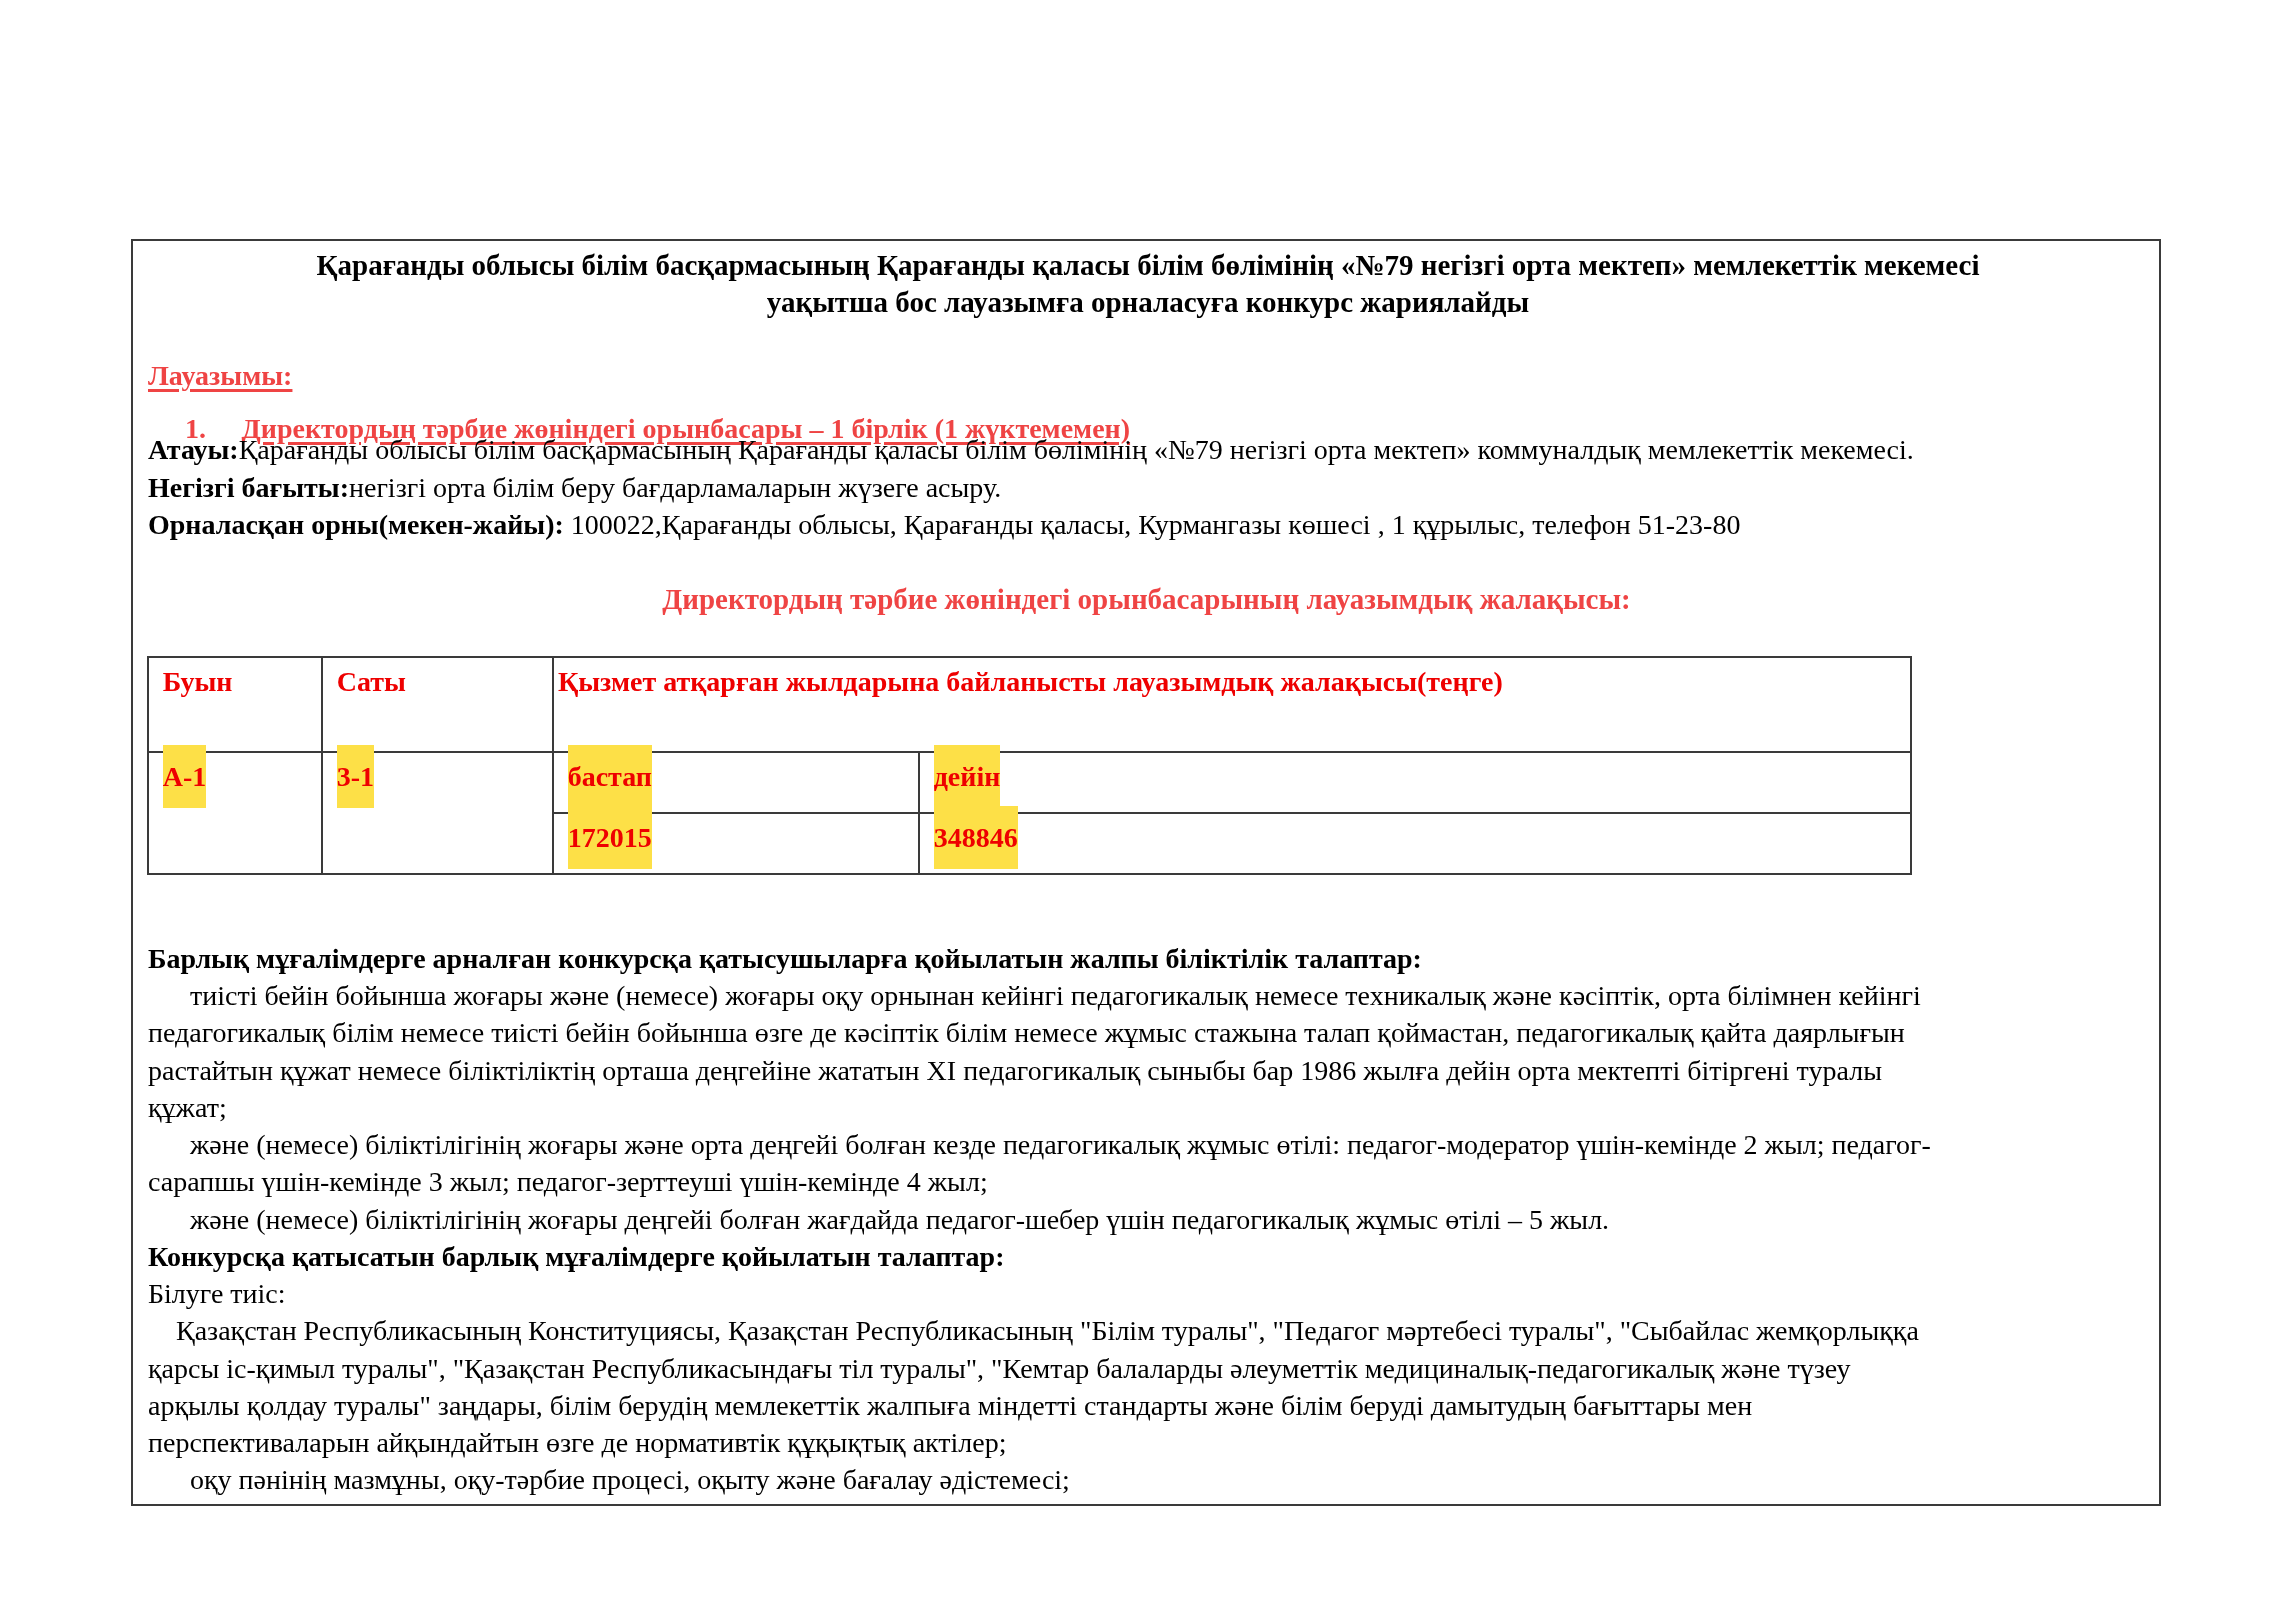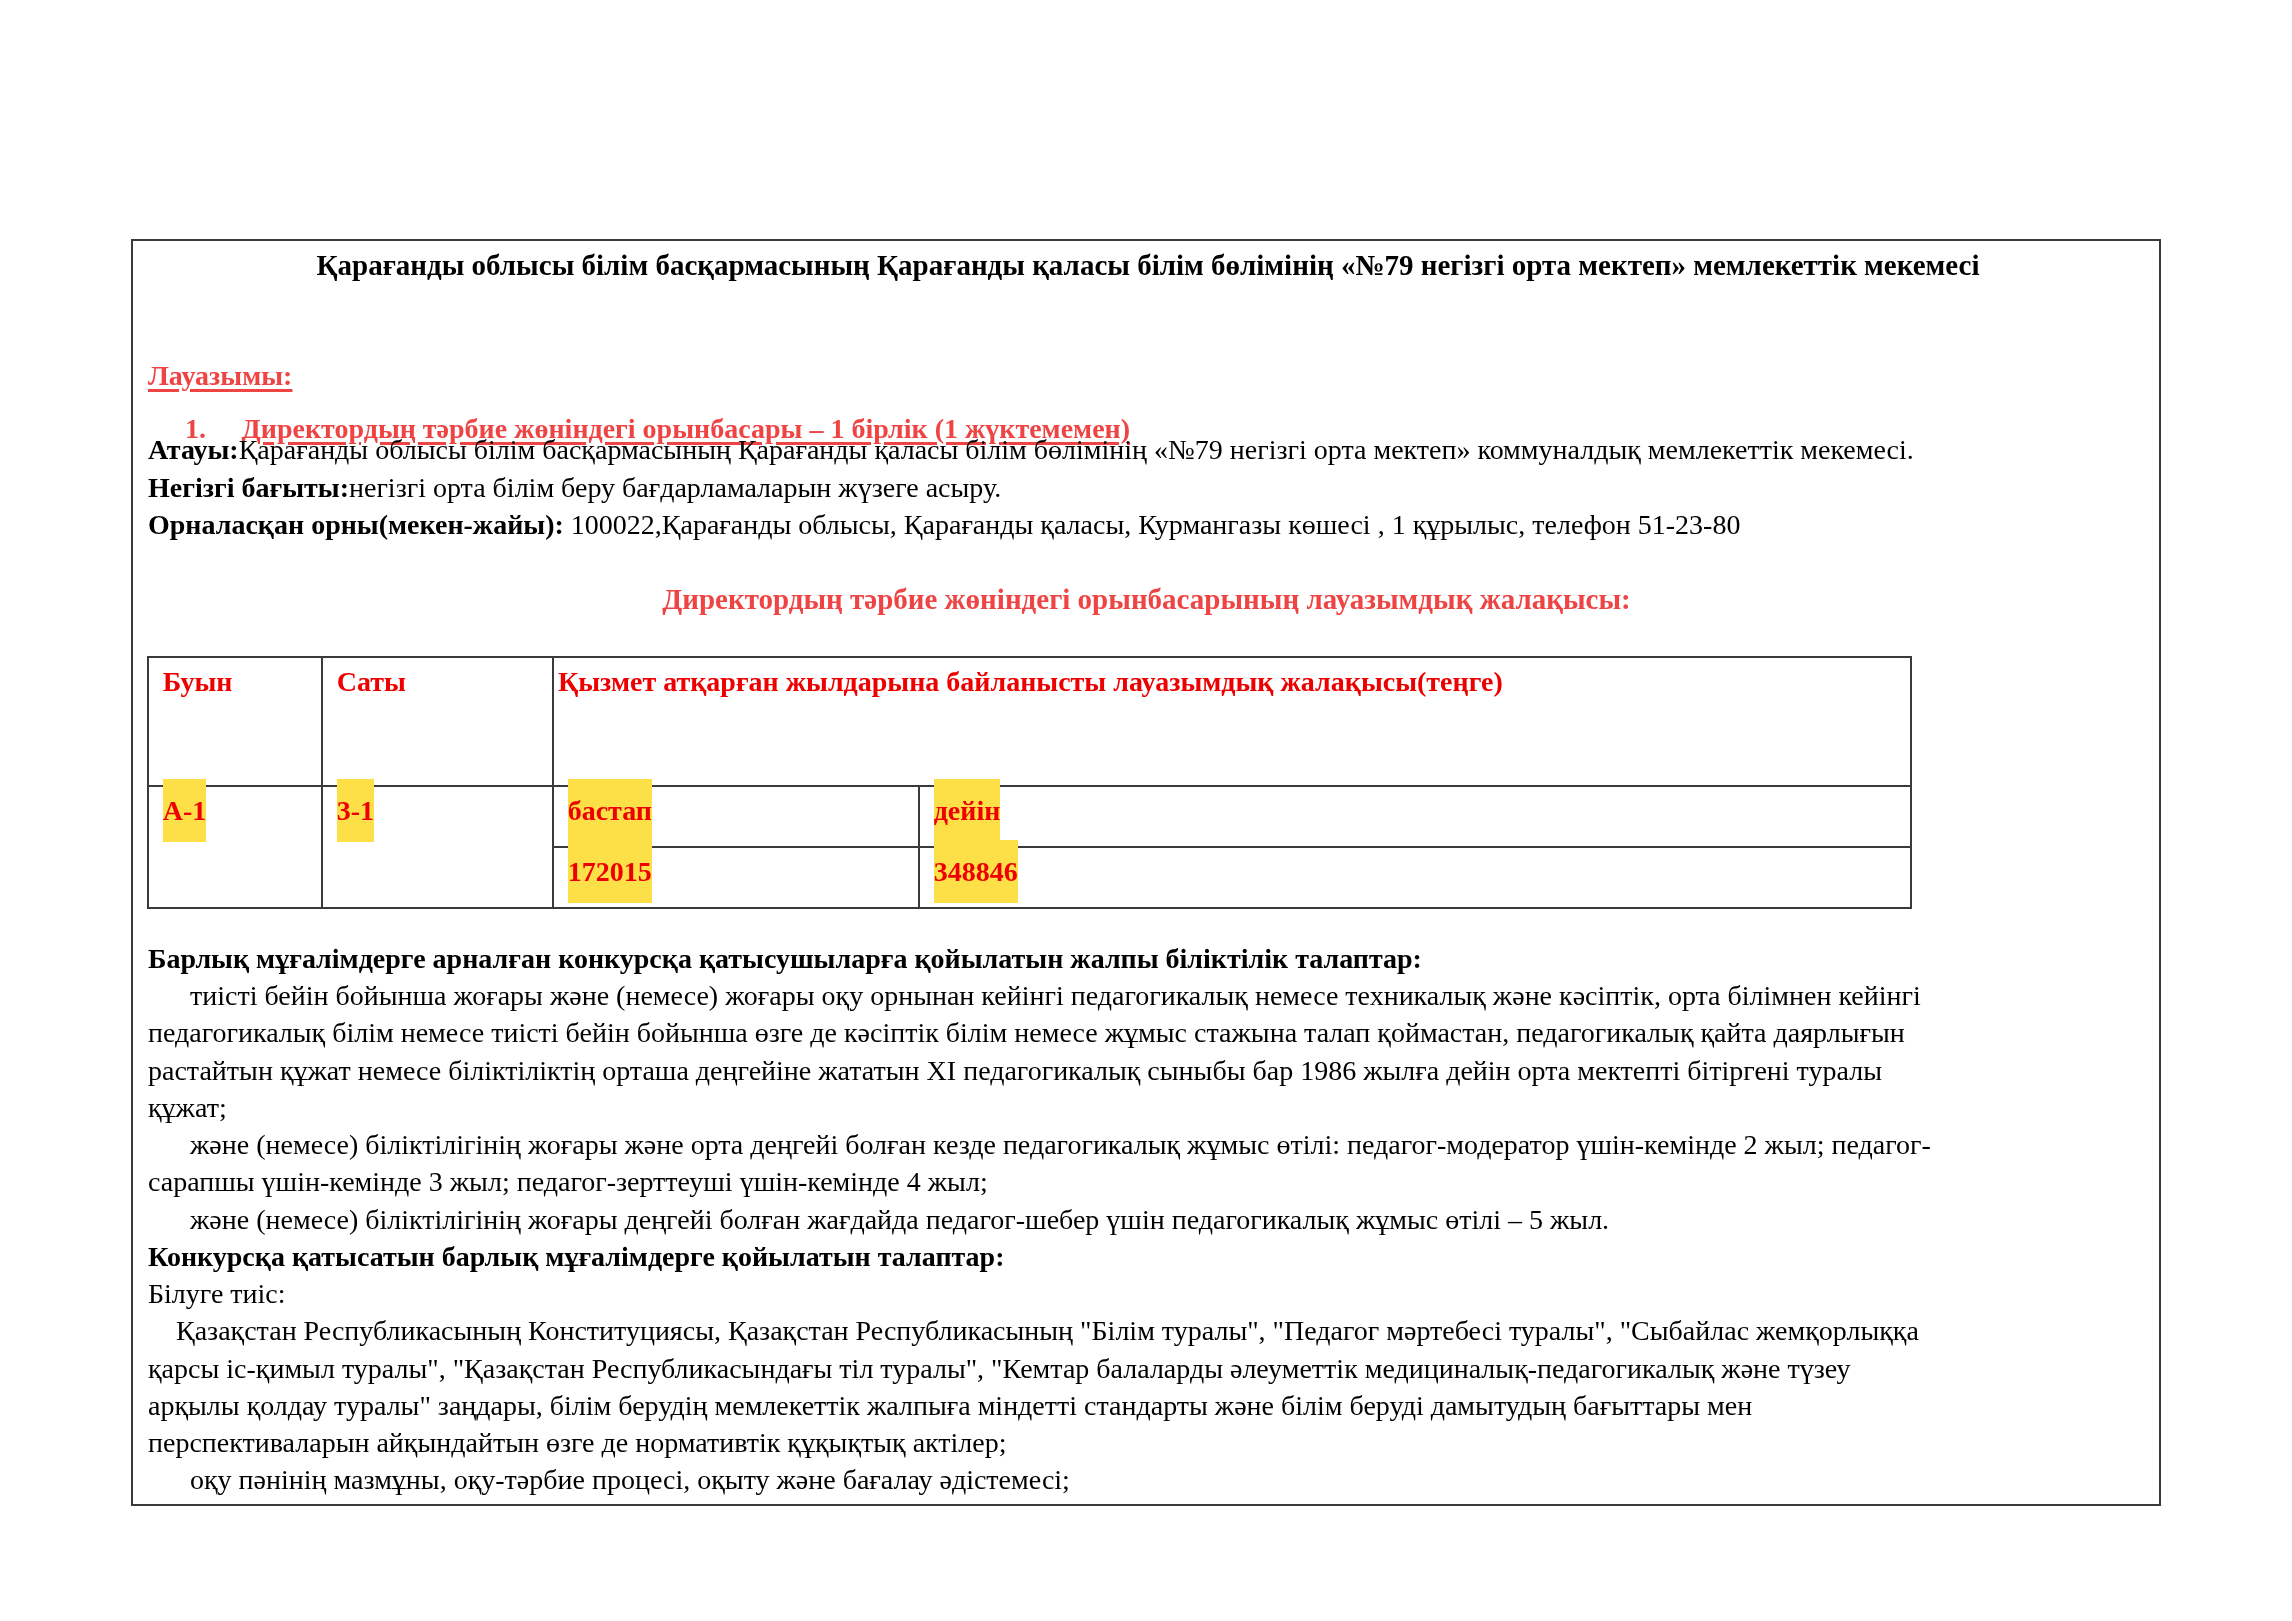--- a/index.html
+++ b/index.html
@@ -69,20 +69,21 @@
       white-space: nowrap;
       font-size: 28px;
       line-height: 37px;
     }
   </style>
 </head>
 <body>
 
 <div class="frame">
   <div class="title" style="top:5.9px;">Қарағанды облысы білім басқармасының Қарағанды қаласы білім бөлімінің «№79 негізгі орта мектеп» мемлекеттік мекемесі</div>
+  <div class="title" style="top:43px;">уақытша бос лауазымға орналасуға конкурс жариялайды</div>
 </div>
 
 <div class="line bold red underline" style="left:148px; top:357px;">Лауазымы:</div>
 
 <div class="line bold red" style="left:185px; top:410px;">
   <span>1.</span>
   <span style="display:inline-block; width:21.6px;"></span>
   <span class="underline">Директордың тәрбие жөніндегі орынбасары  – 1 бірлік (1 жүктемемен)</span>
 </div>
 
@@ -95,21 +96,21 @@
 </div>
 
 <div class="line" style="left:148px; top:506px;">
   <span class="bold">Орналасқан орны(мекен-жайы):</span><span> 100022,Қарағанды облысы, Қарағанды  қаласы,  Курмангазы көшесі , 1 құрылыс, телефон 51-23-80</span>
 </div>
 
 <div class="line bold red" style="left:0; width:2293px; text-align:center; top:581px; font-size:29px;">Директордың тәрбие жөніндегі орынбасарының лауазымдық жалақысы:</div>
 
 <table class="salary-table">
   <tbody>
-      <tr style="height:129px;padding-left:40px;">
+      <tr style="height:95px;padding-left:40px;">
     <td style="width:174px;"><span>Буын</span></td>
     <td style="width:231px;"><span>Саты</span></td>
     <td colspan="2" style="padding-left:3.9px;"><span>Қызмет атқарған жылдарына байланысты лауазымдық жалақысы(теңге)</span></td>
   </tr>
   <tr style="height:61px;">
     <td rowspan="2"><span class="hl">А-1</span></td>
     <td rowspan="2"><span class="hl">3-1</span></td>
     <td style="width:366px;"><span class="hl">бастап</span></td>
     <td><span class="hl">дейін</span></td>
   </tr>

